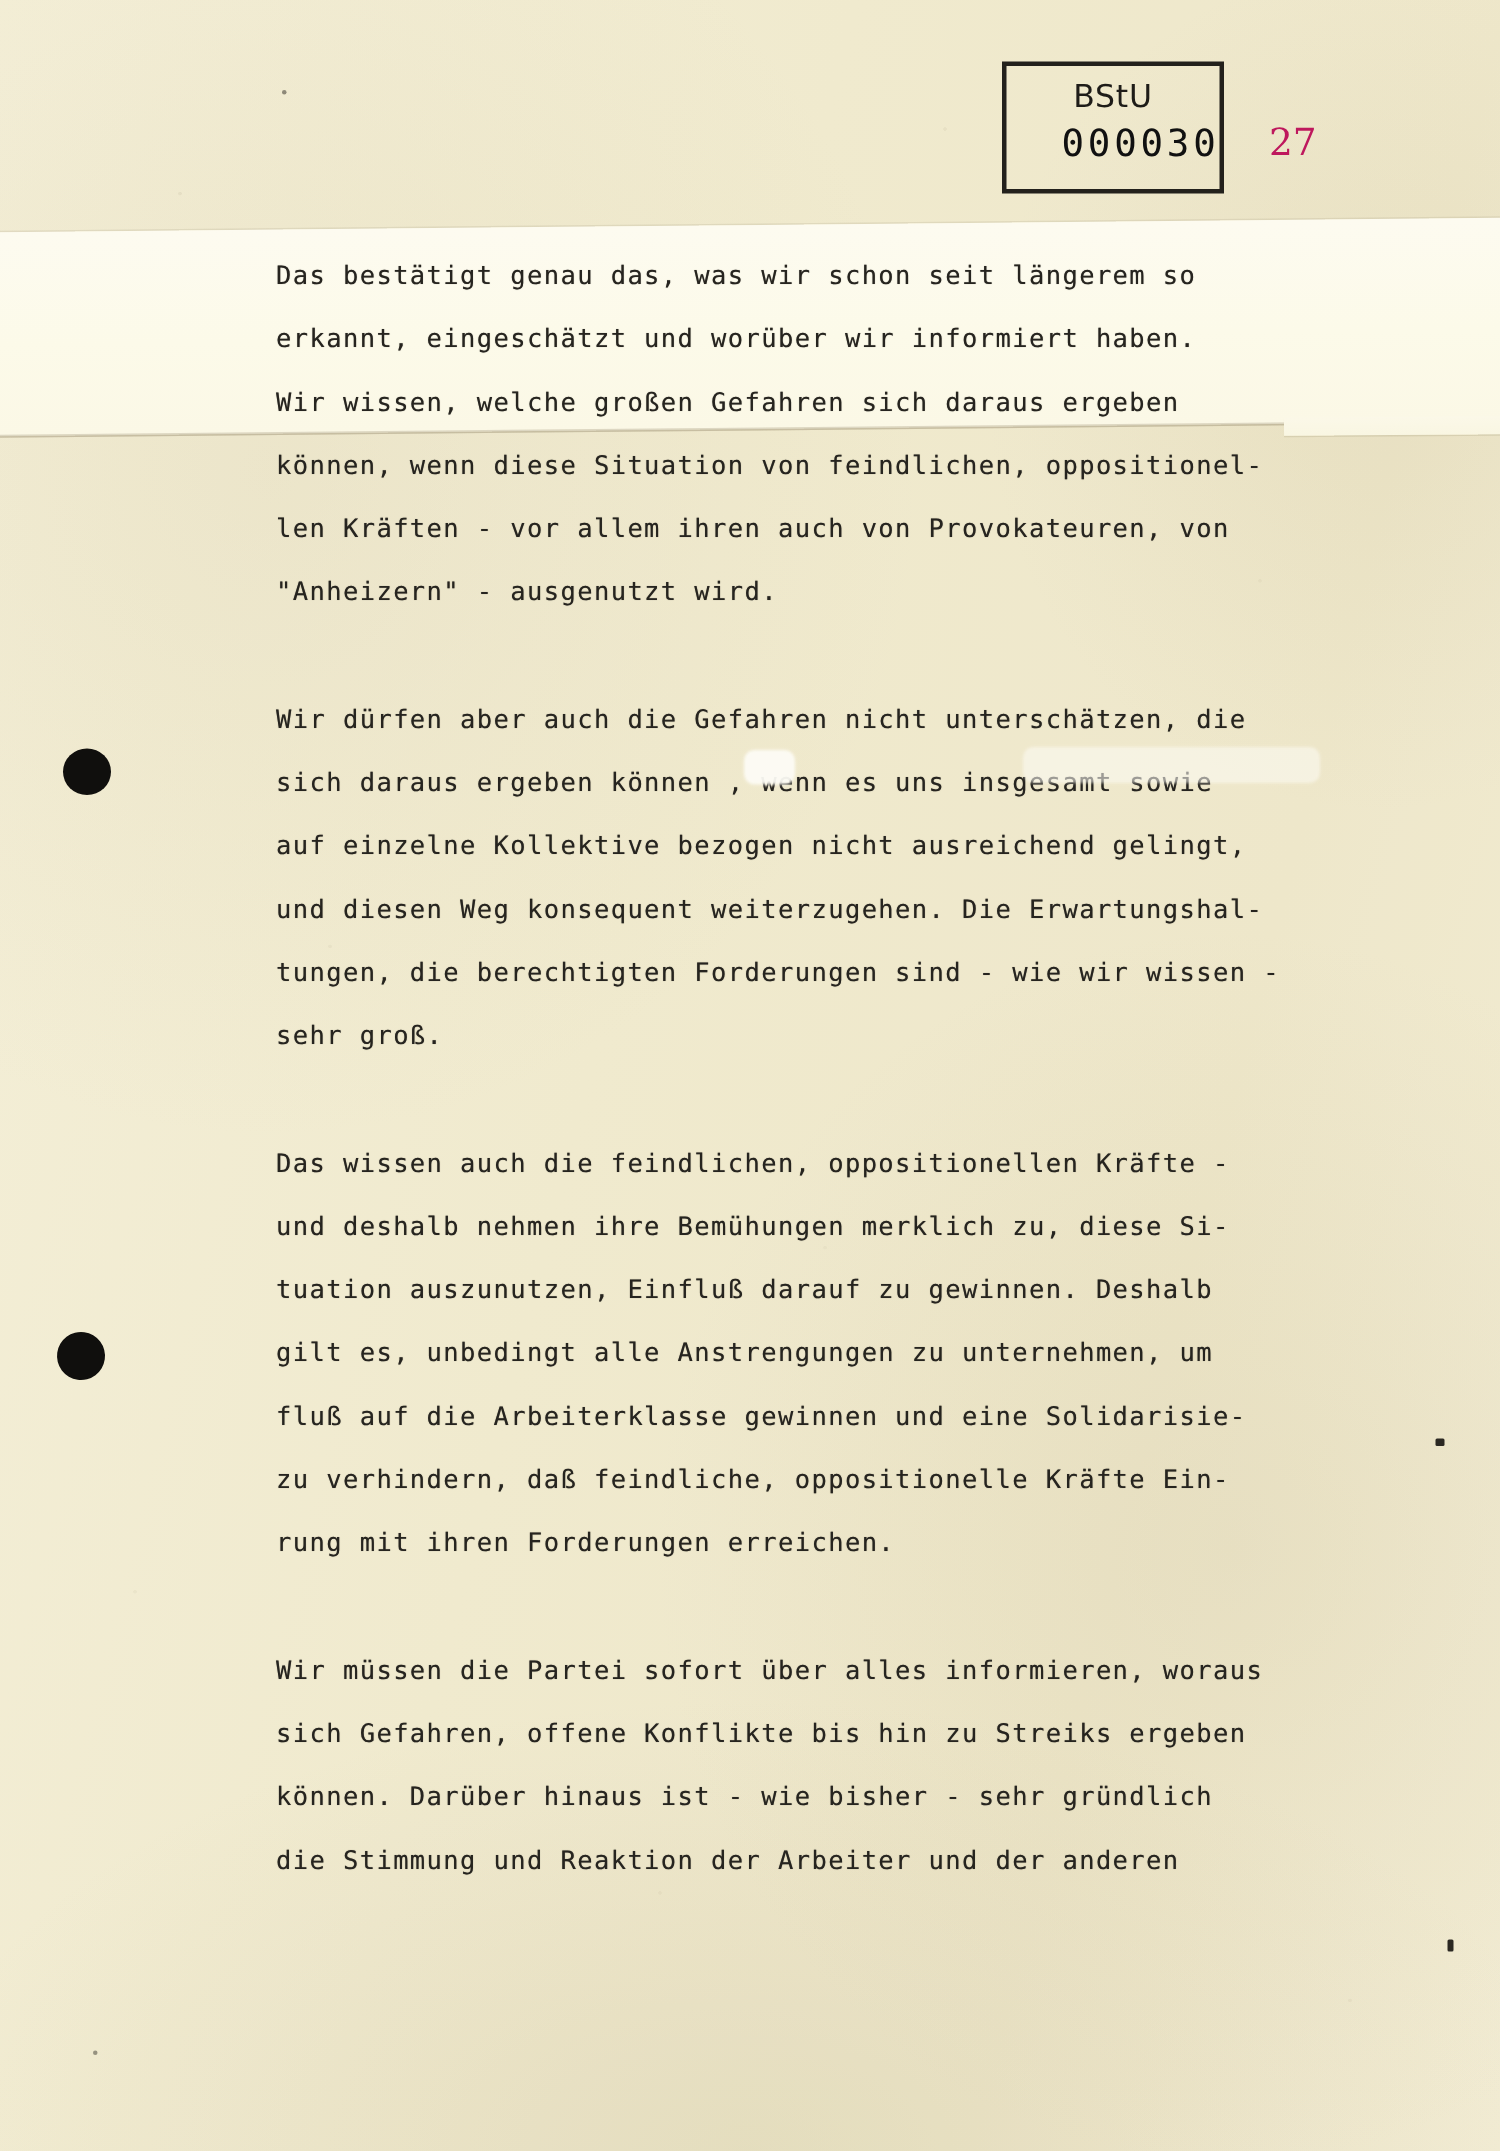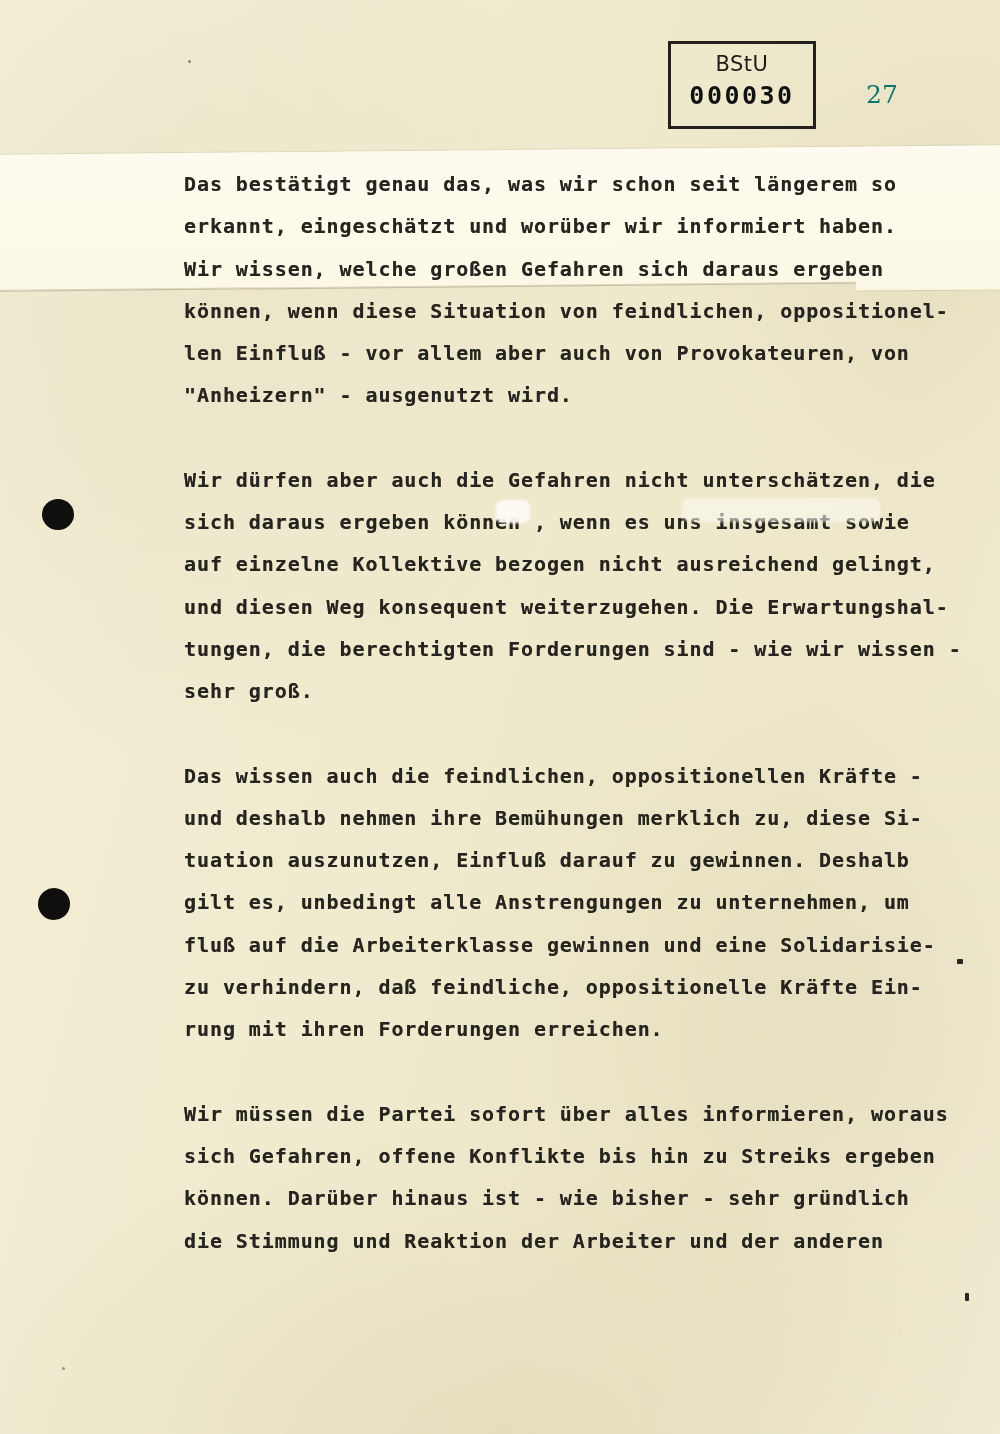--- a/index.html
+++ b/index.html
@@ -70,34 +70,34 @@
     font-family: "DejaVu Sans", "Liberation Sans", sans-serif;
     font-size: 21px;
     letter-spacing: .5px;
     color: #1e1c18;
   }
   .stamp-number {
     position: absolute;
     left: 0;
     right: 0;
     top: 37px;
-    text-align: center;
+    text-align: right;
     font-family: "DejaVu Sans Mono", "Liberation Mono", monospace;
     font-size: 25px;
-    font-weight: bold;
+    font-weight: normal;
     letter-spacing: 2.5px;
     color: #111;
   }
   .page-number {
     position: absolute;
-    left: 866px;
+    left: 846px;
     top: 80px;
     font-family: "DejaVu Serif", "Liberation Serif", serif;
     font-size: 25px;
-    color: #0f766e;
+    color: #be185d;
   }
 
   
   .paste-strip {
     position: absolute;
     left: -8px;
     top: 150px;
     width: 1020px;
     height: 136px;
     background: linear-gradient(180deg, #fdfbf0 0%, #fcfae9 55%, #fbf8e6 100%);
@@ -126,27 +126,26 @@
   .body-text {
     position: absolute;
     left: 184px;
     top: 163px;
     width: 740px;
   }
   .para { margin: 0 0 42px 0; }
   .para:last-child { margin-bottom: 0; }
   .line {
     font-family: "DejaVu Sans Mono", "Liberation Mono", monospace;
-    font-size: 20px;
+    font-size: 17px;
     line-height: 42.3px;
     letter-spacing: 0.92px;
     color: #26241f;
     white-space: pre;
     text-shadow: 0 0 .55px rgba(40,38,32,.55);
-    font-weight: bold;
   }
 
   
   .whiteout {
     position: absolute;
     background: #fdfcf6;
     border-radius: 7px;
     filter: blur(1.1px);
     opacity: .94;
   }
@@ -189,21 +188,21 @@
 
   <div class="page-number">27</div>
 
   <div class="body-text">
 
     <div class="para">
       <div class="line">Das bestätigt genau das, was wir schon seit längerem so</div>
       <div class="line">erkannt, eingeschätzt und worüber wir informiert haben.</div>
       <div class="line">Wir wissen, welche großen Gefahren sich daraus ergeben</div>
       <div class="line">können, wenn diese Situation von feindlichen, oppositionel-</div>
-      <div class="line">len Einfluß - vor allem aber auch von Provokateuren, von</div>
+      <div class="line">len Kräften - vor allem ihren auch von Provokateuren, von</div>
       <div class="line">"Anheizern" - ausgenutzt wird.</div>
     </div>
 
     <div class="para">
       <div class="line">Wir dürfen aber auch die Gefahren nicht unterschätzen, die</div>
       <div class="line">sich daraus ergeben können , wenn es uns insgesamt sowie</div>
       <div class="line">auf einzelne Kollektive bezogen nicht ausreichend gelingt,</div>
       <div class="line">und diesen Weg konsequent weiterzugehen. Die Erwartungshal-</div>
       <div class="line">tungen, die berechtigten Forderungen sind - wie wir wissen -</div>
       <div class="line">sehr groß.</div>

